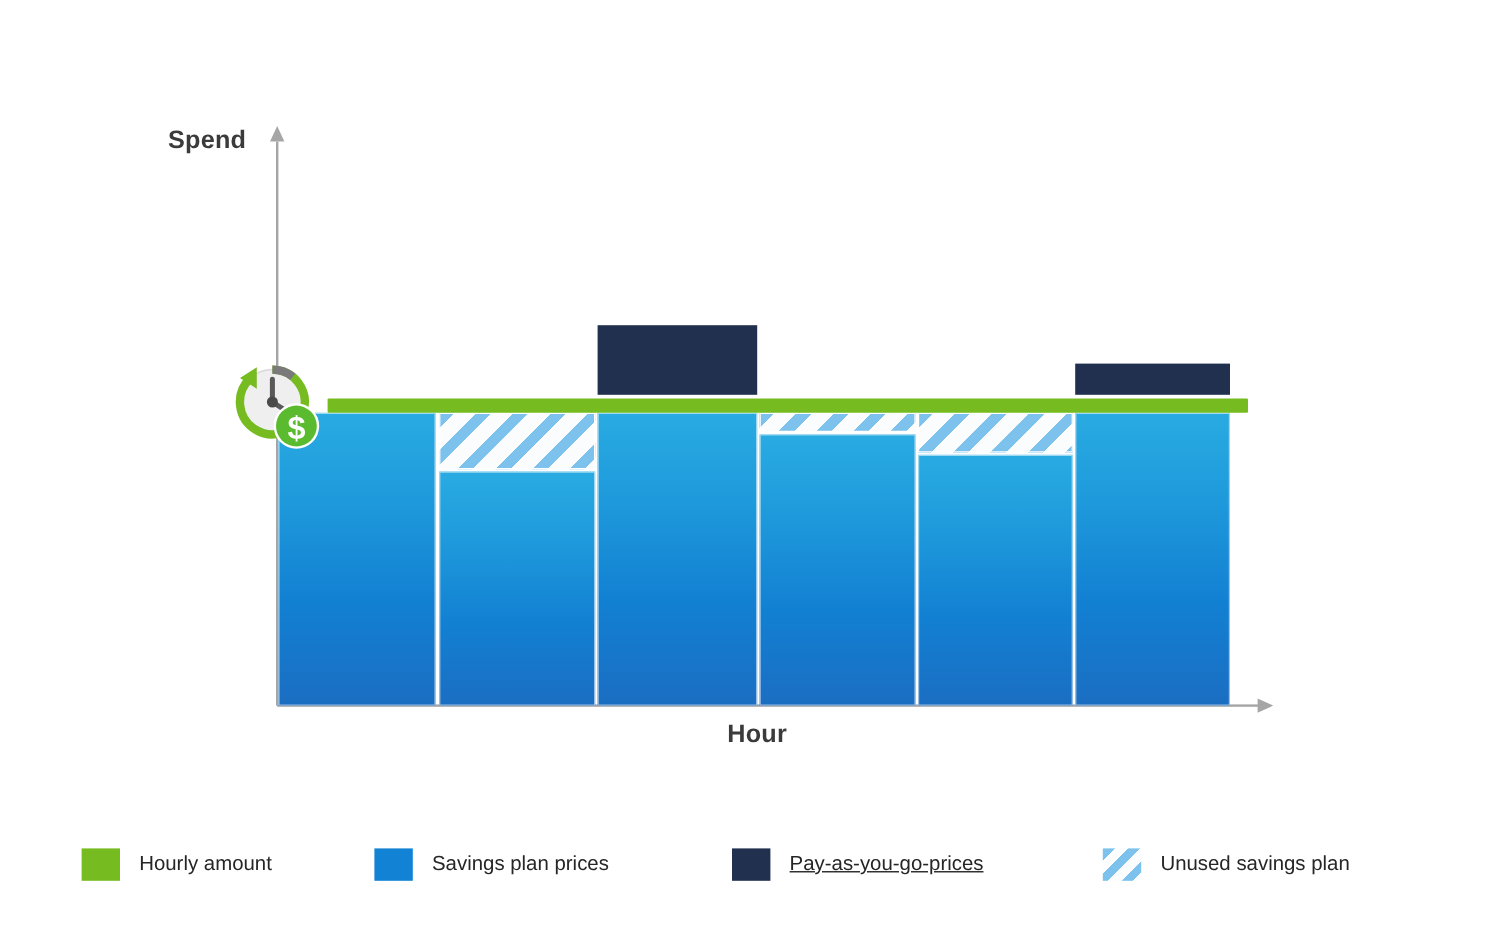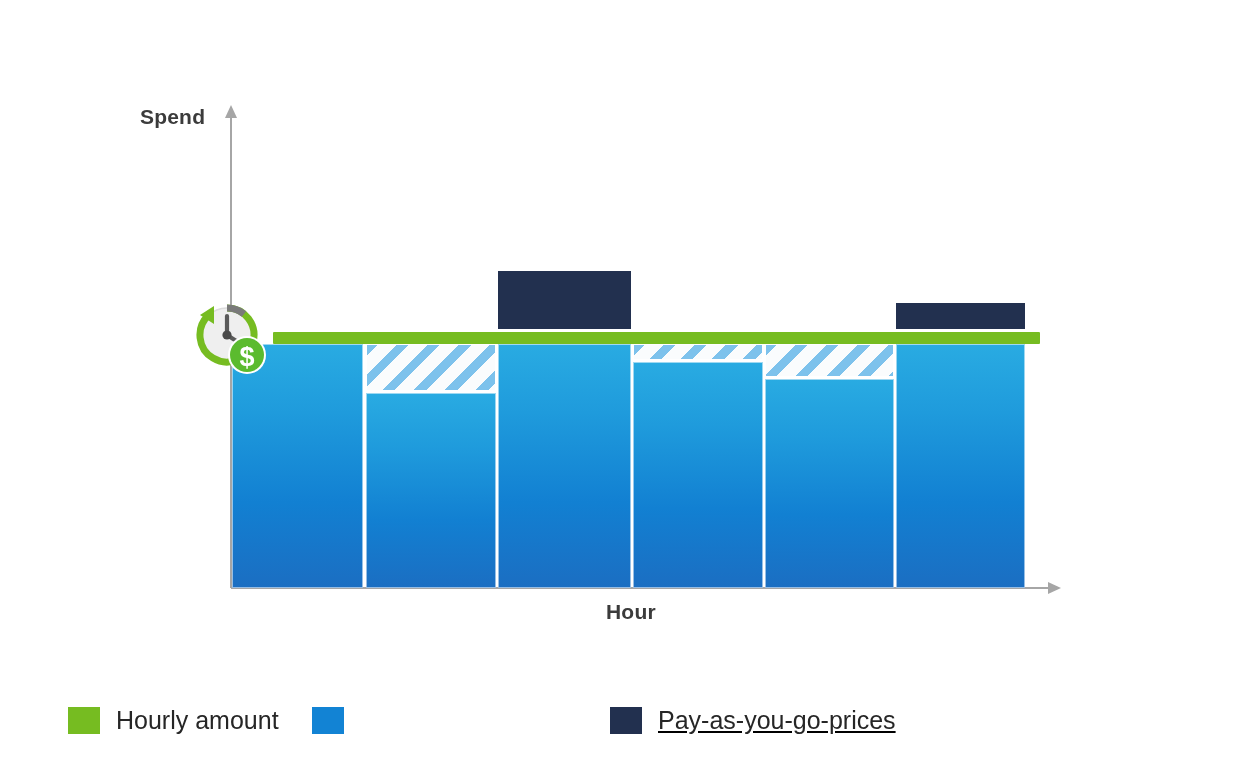--- a/index.html
+++ b/index.html
@@ -38,21 +38,21 @@
   
   #clock-icon{position:absolute;left:192px;top:300px;width:78px;height:78px;}
 
   
   #legend{position:absolute;left:0;top:696px;width:1250px;height:54px;}
   .legend-item{position:absolute;top:0;height:48px;display:flex;align-items:center;}
   .swatch{width:32px;height:27px;flex:0 0 auto;}
   .sw-hatch{background-color:#fbfdfe;
     background-image:repeating-linear-gradient(135deg,
       #7DC2EC 0px,#7DC2EC 7px,#fbfdfe 7px,#fbfdfe 15px);}
-  .legend-label{margin-left:16px;font-size:25px;color:#262626;white-space:nowrap;}
+  .legend-label{margin-left:16px;font-size:17px;color:#262626;white-space:nowrap;}
   #li-0{left:68px;}
   #li-1{left:312px;}
   #li-2{left:610px;text-decoration:underline;}
   #li-3{left:919px;}
 </style>
 </head>
 <body>
 
 <div id="stage">
 
@@ -108,20 +108,25 @@
     </svg>
   </div>
 
   <div id="legend">
       <div class="legend-item" id="li-0">
         <div class="swatch" style="background: rgb(118, 188, 33);"></div>
         <span class="legend-label">Hourly amount</span>
       </div>
       <div class="legend-item" id="li-1">
         <div class="swatch" style="background: rgb(18, 131, 212);"></div>
+        <span class="legend-label">Savings plan prices</span>
       </div>
       <div class="legend-item" id="li-2">
         <div class="swatch" style="background: rgb(34, 48, 79);"></div>
         <span class="legend-label">Pay-as-you-go-prices</span>
+      </div>
+      <div class="legend-item" id="li-3">
+        <div class="swatch sw-hatch"></div>
+        <span class="legend-label">Unused savings plan</span>
       </div>
     </div>
 
 </div>
 
 </body></html>

